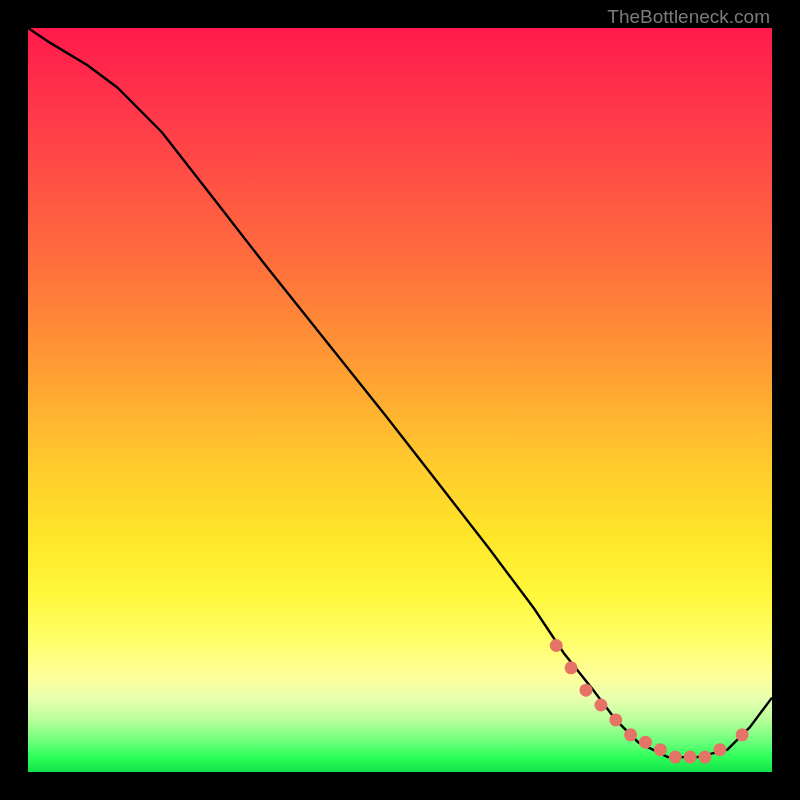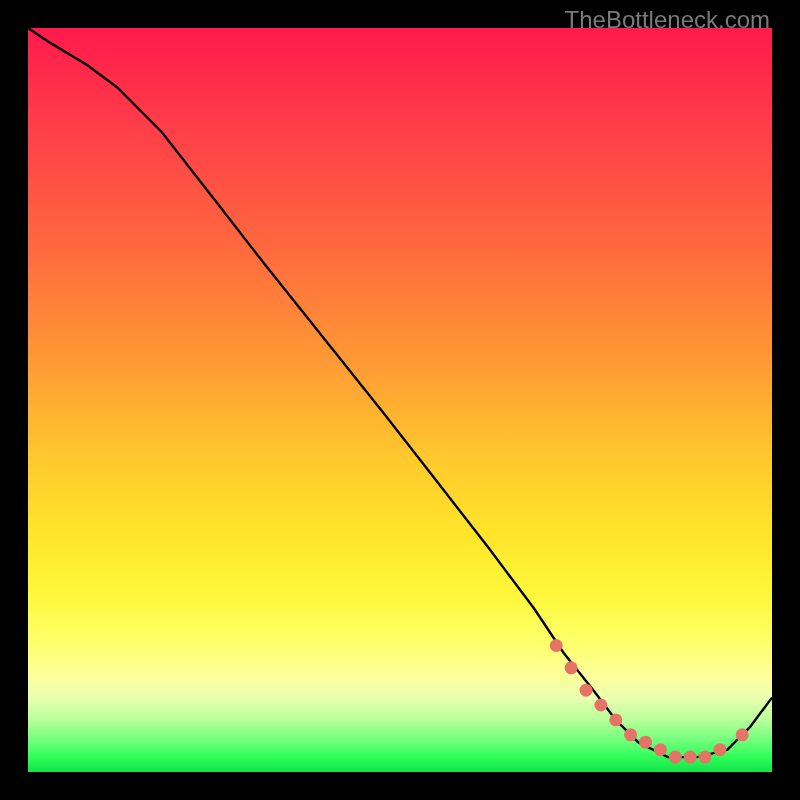--- a/index.html
+++ b/index.html
@@ -48,21 +48,21 @@
     top: 0;
     width: 744px;
     height: 744px;
     overflow: visible;
   }
   .attribution {
     position: absolute;
     top: 6px;
     right: 30px;
     color: #7a7a7a;
-    font-size: 24px;
+    font-size: 19px;
     letter-spacing: 0px;
   }
 </style>
 </head>
 <body>
 
 <div class="frame">
 
   <div class="plot-area">
     <svg viewBox="0 0 744 744">

